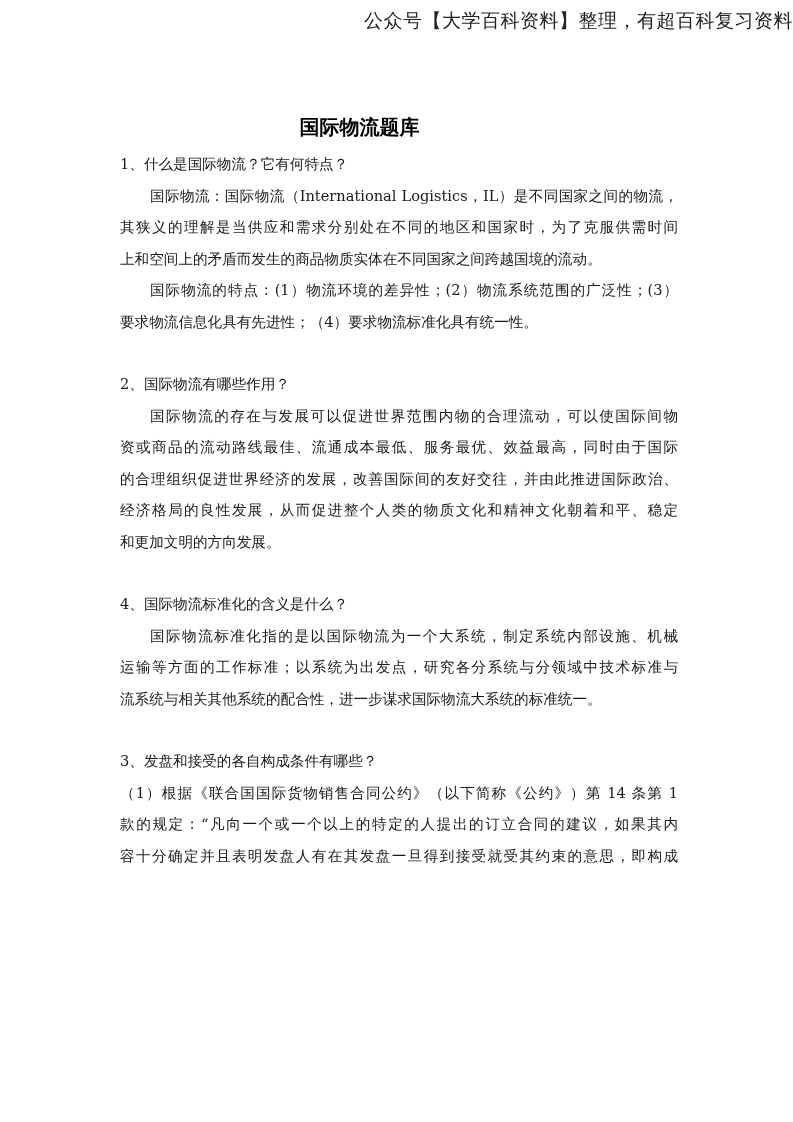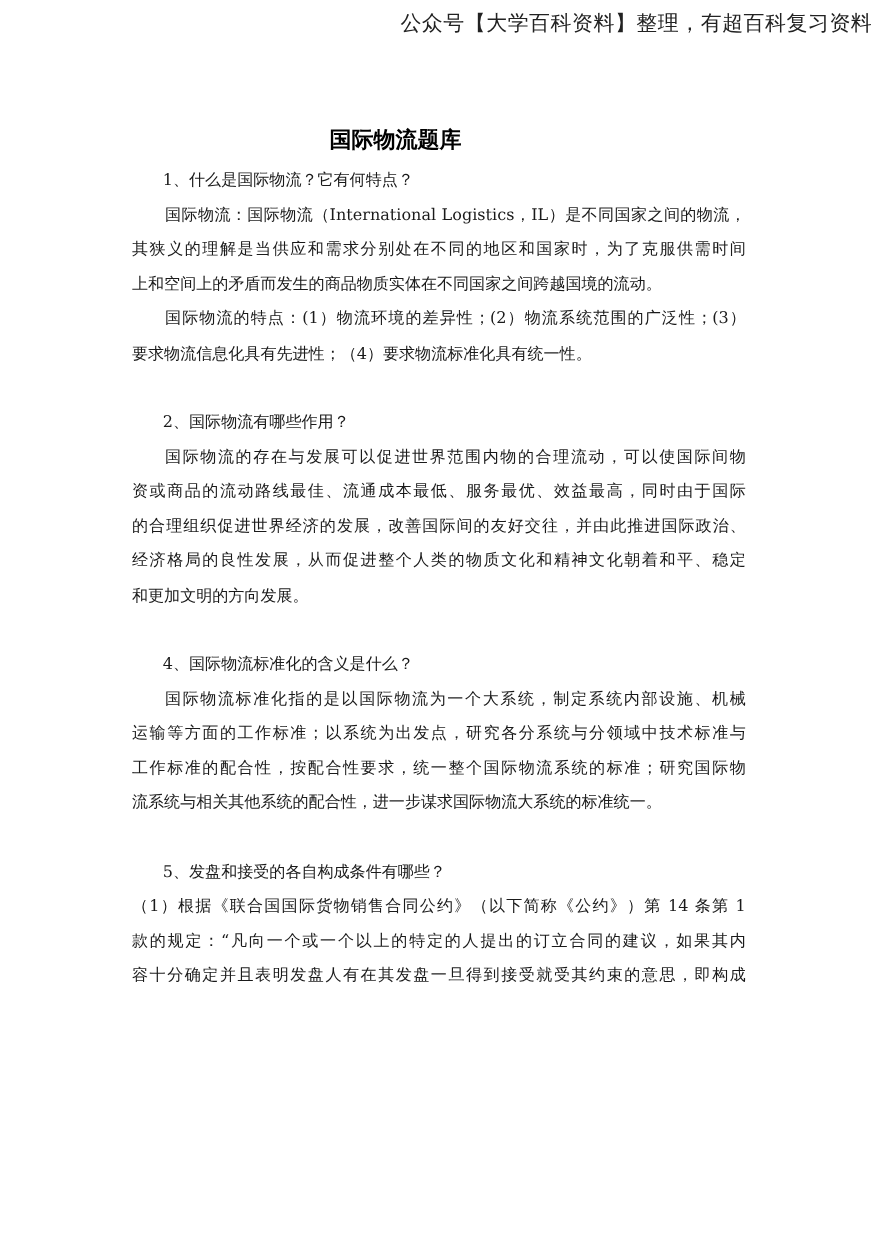--- a/index.html
+++ b/index.html
@@ -6,21 +6,21 @@
   body { width: 793px; height: 1122px; position: relative; overflow: hidden;
          font-family: "DejaVu Serif", "Liberation Serif", serif; color: #1a1a1a; }
   .header { position: absolute; top: 8px; left: 0; width: 793px; text-align: right;
             font-size: 19px; letter-spacing: 0.5px; color: #222; }
   .title { position: absolute; top: 114px; left: 0; width: 719px; text-align: center;
            font-size: 20px; font-weight: bold; color: #000; }
   .content { position: absolute; left: 120px; top: 153px; width: 558px; font-size: 14.6px; }
   .line { height: 31.5px; line-height: 22px; white-space: nowrap; text-align: justify;
           text-align-last: justify; }
   .line.last { text-align-last: left; }
-  .line.q { text-align-last: left; margin-left: 28px; }
+  .line.q { text-align-last: left; }
   .indent { padding-left: 30px; }
   .gap { height: 31px; }
 </style>
 </head>
 <body>
 
 <div class="header">公众号【大学百科资料】整理，有超百科复习资料</div>
 
 <div class="title">国际物流题库</div>
 
@@ -43,24 +43,23 @@
     <div class="line">的合理组织促进世界经济的发展，改善国际间的友好交往，并由此推进国际政治、</div>
     <div class="line">经济格局的良性发展，从而促进整个人类的物质文化和精神文化朝着和平、稳定</div>
     <div class="line last">和更加文明的方向发展。</div>
   </div>
   <div class="gap"></div>
 
   <div>
     <div class="line q">4、国际物流标准化的含义是什么？</div>
     <div class="line indent">国际物流标准化指的是以国际物流为一个大系统，制定系统内部设施、机械</div>
     <div class="line">运输等方面的工作标准；以系统为出发点，研究各分系统与分领域中技术标准与</div>
-    <div class="line">工作标准的配合性，按配合性要求，统一整个国际物流系统的标准；研究国际物</div>
     <div class="line last">流系统与相关其他系统的配合性，进一步谋求国际物流大系统的标准统一。</div>
   </div>
   <div class="gap"></div>
 
   <div>
-    <div class="line q">5、发盘和接受的各自构成条件有哪些？</div>
+    <div class="line q">3、发盘和接受的各自构成条件有哪些？</div>
     <div class="line">（1）根据《联合国国际货物销售合同公约》（以下简称《公约》）第 14 条第 1</div>
     <div class="line">款的规定：“凡向一个或一个以上的特定的人提出的订立合同的建议，如果其内</div>
     <div class="line">容十分确定并且表明发盘人有在其发盘一旦得到接受就受其约束的意思，即构成</div>
   </div>
 </div>
 
 </body></html>

